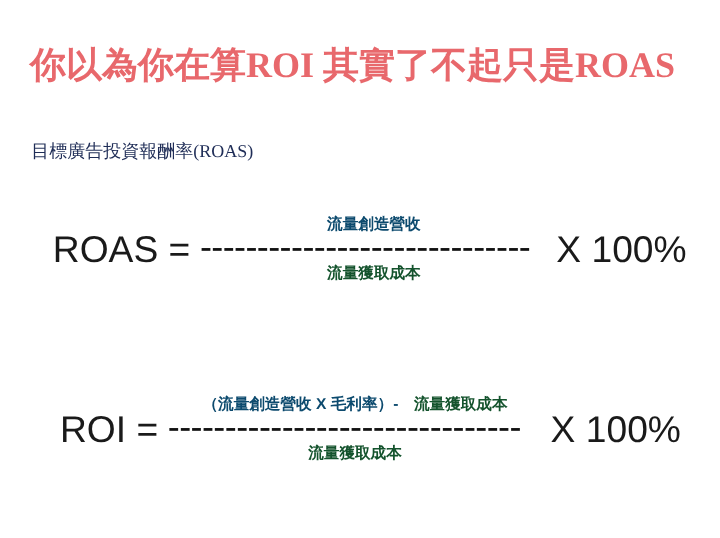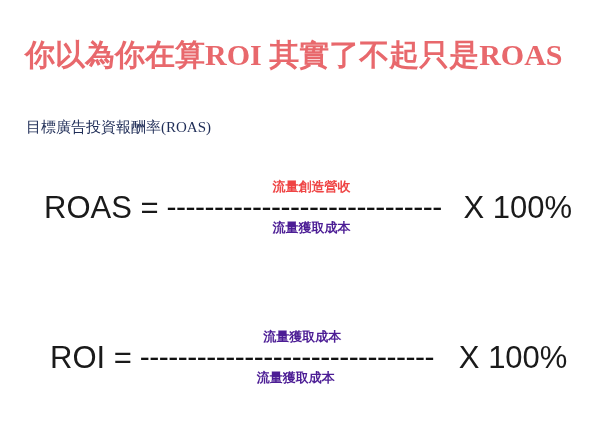--- a/index.html
+++ b/index.html
@@ -93,22 +93,22 @@
     line-height: 17px;
     font-weight: bold;
     white-space: nowrap;
     display: flex;
     align-items: baseline;
   }
 
   .frac-num { margin-bottom: 1px; }
   .frac-den { margin-top: 1px; }
 
-  .txt-blue  { color: #ef4444; }
-  .txt-red   { color: #4c1d95; }
+  .txt-blue  { color: #0c4a6e; }
+  .txt-red   { color: #14532d; }
 
   .num-gap { display: inline-block; width: 13px; }
 
   
   .frac-bar {
     font-family: "Liberation Sans", sans-serif;
     font-size: 30px;
     line-height: 22px;
     color: #111111;
     letter-spacing: -0.5px;
@@ -154,20 +154,21 @@
     <span class="formula-rhs">X 100%</span>
   </div>
 
   <div class="formula" id="roi-formula">
 
     <span class="formula-lhs">ROI =</span>
 
     <span class="fraction">
 
       <span class="frac-num">
+        <span class="txt-blue">（流量創造營收 X 毛利率）-</span>
         <span class="num-gap"></span>
         <span class="txt-red">流量獲取成本</span>
       </span>
 
       <span class="frac-bar">-------------------------------</span>
 
       <span class="frac-den">
         <span class="txt-red">流量獲取成本</span>
       </span>
 

